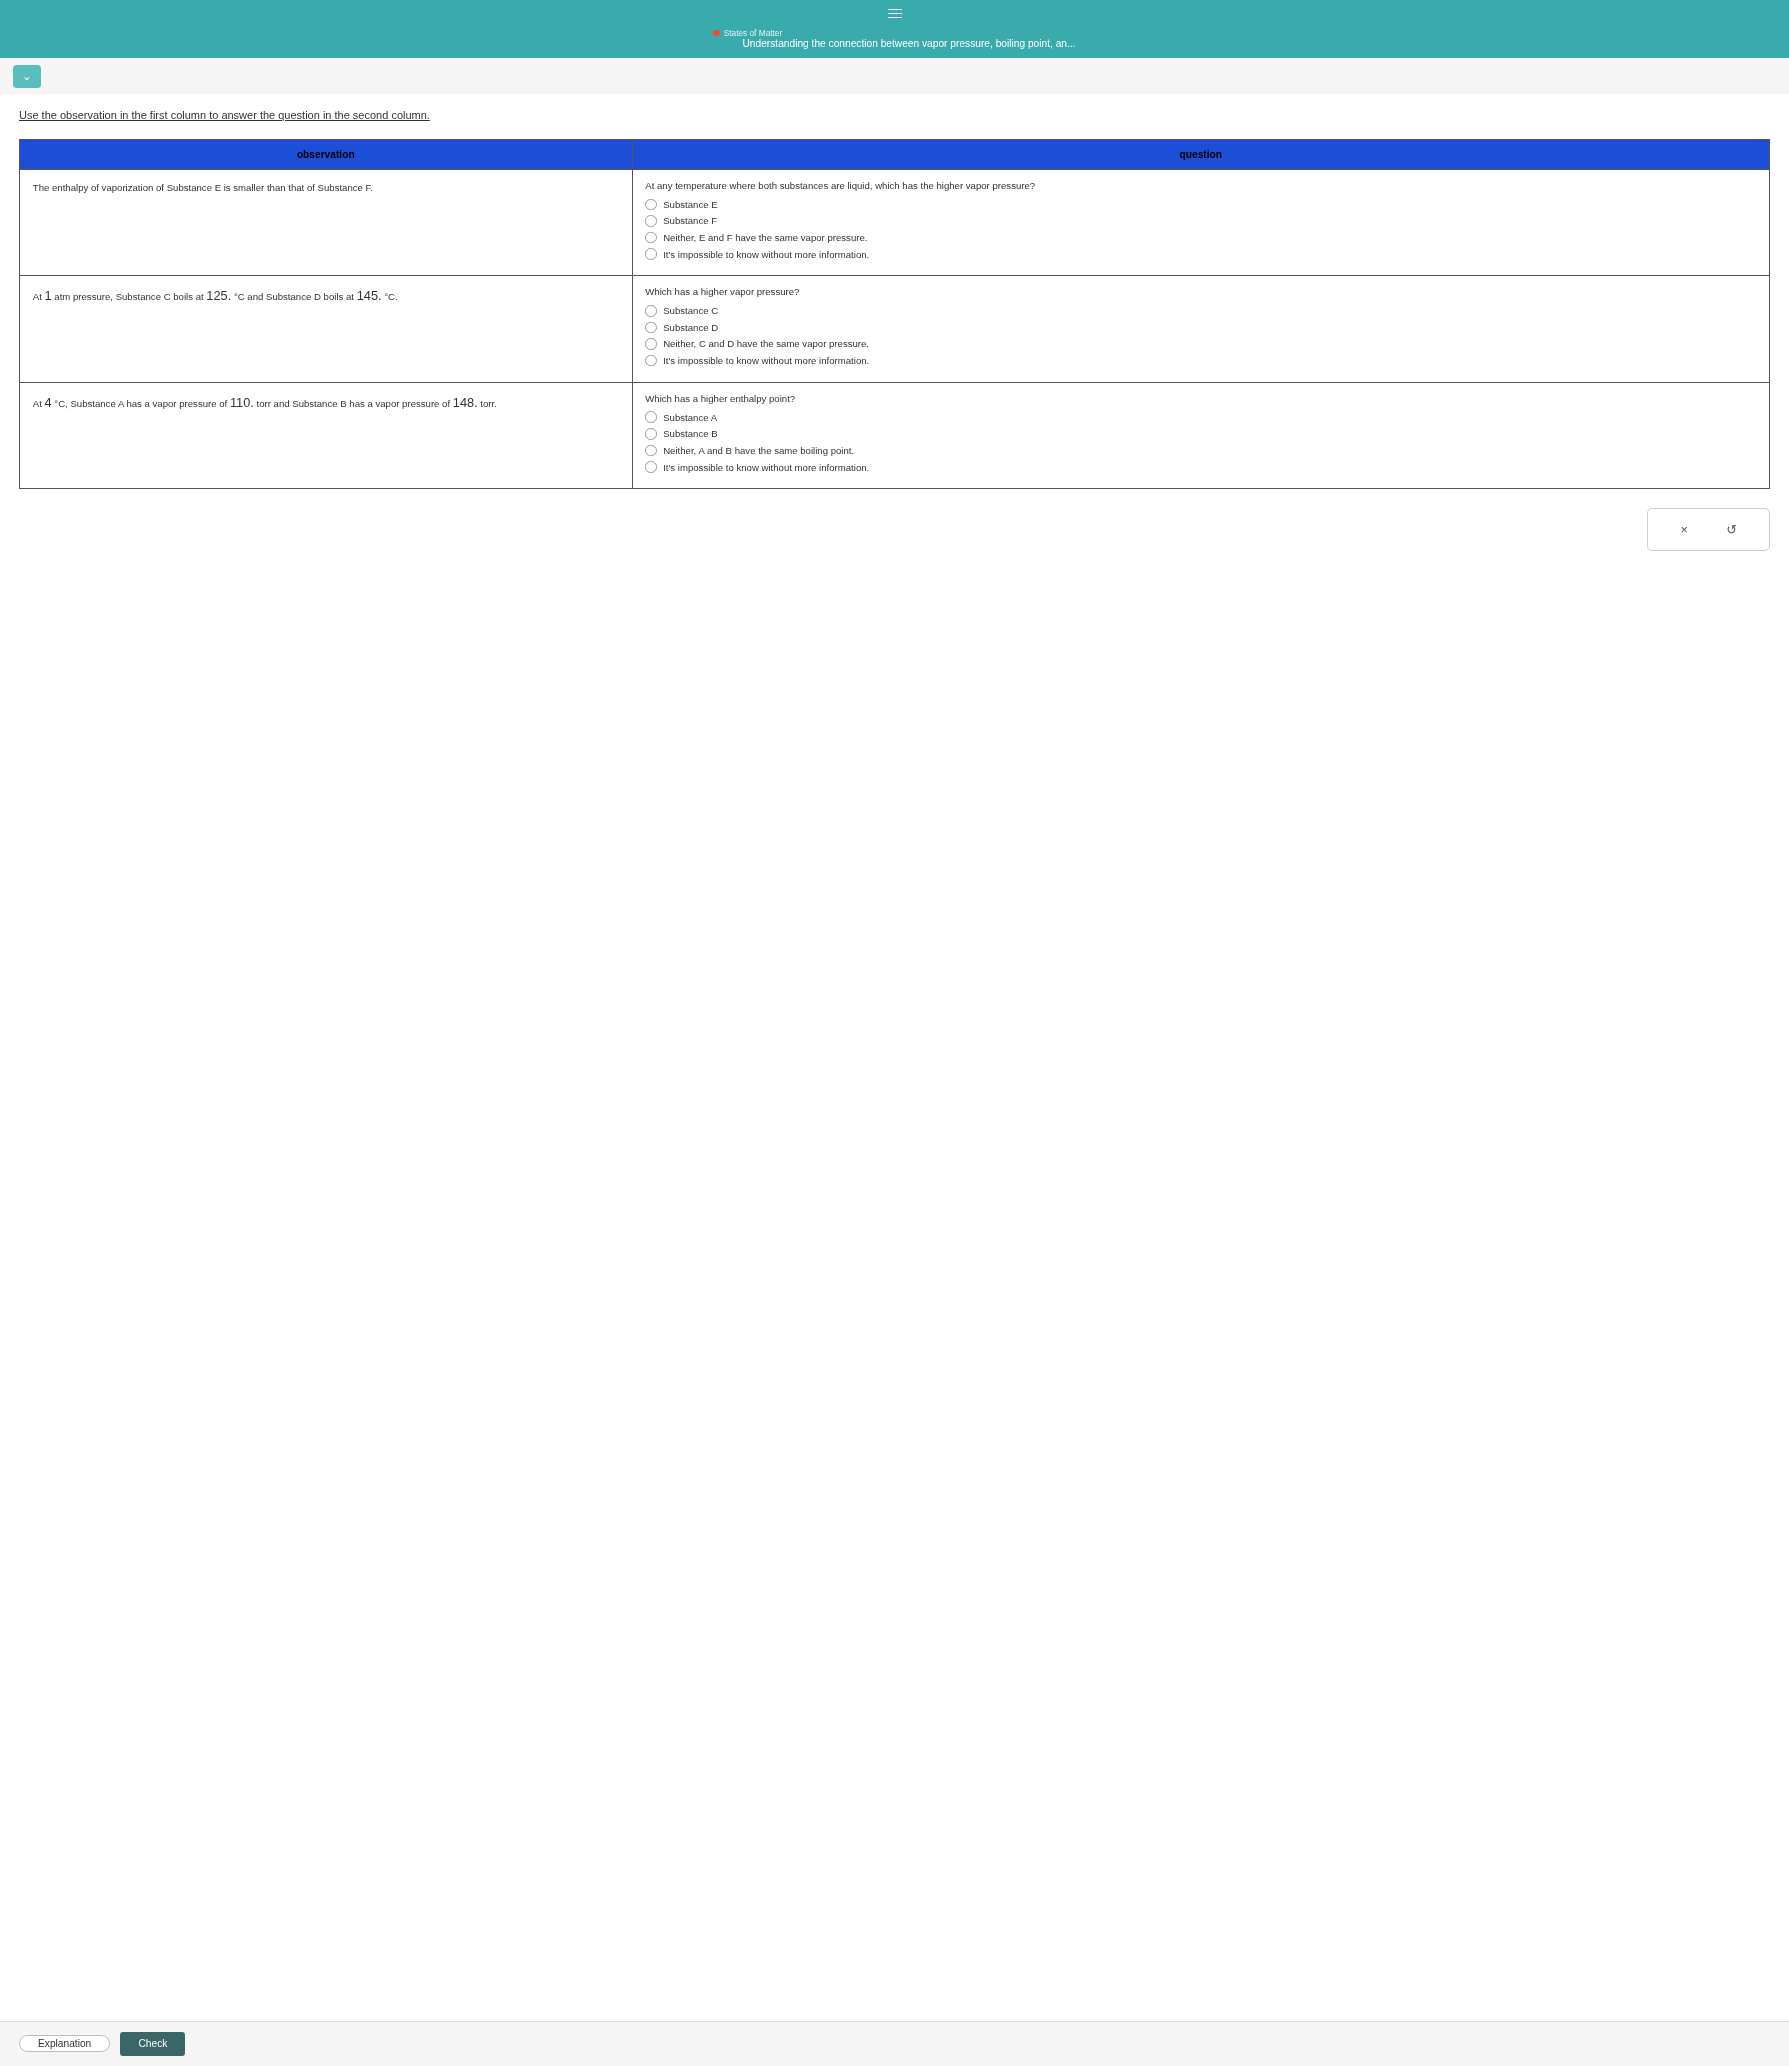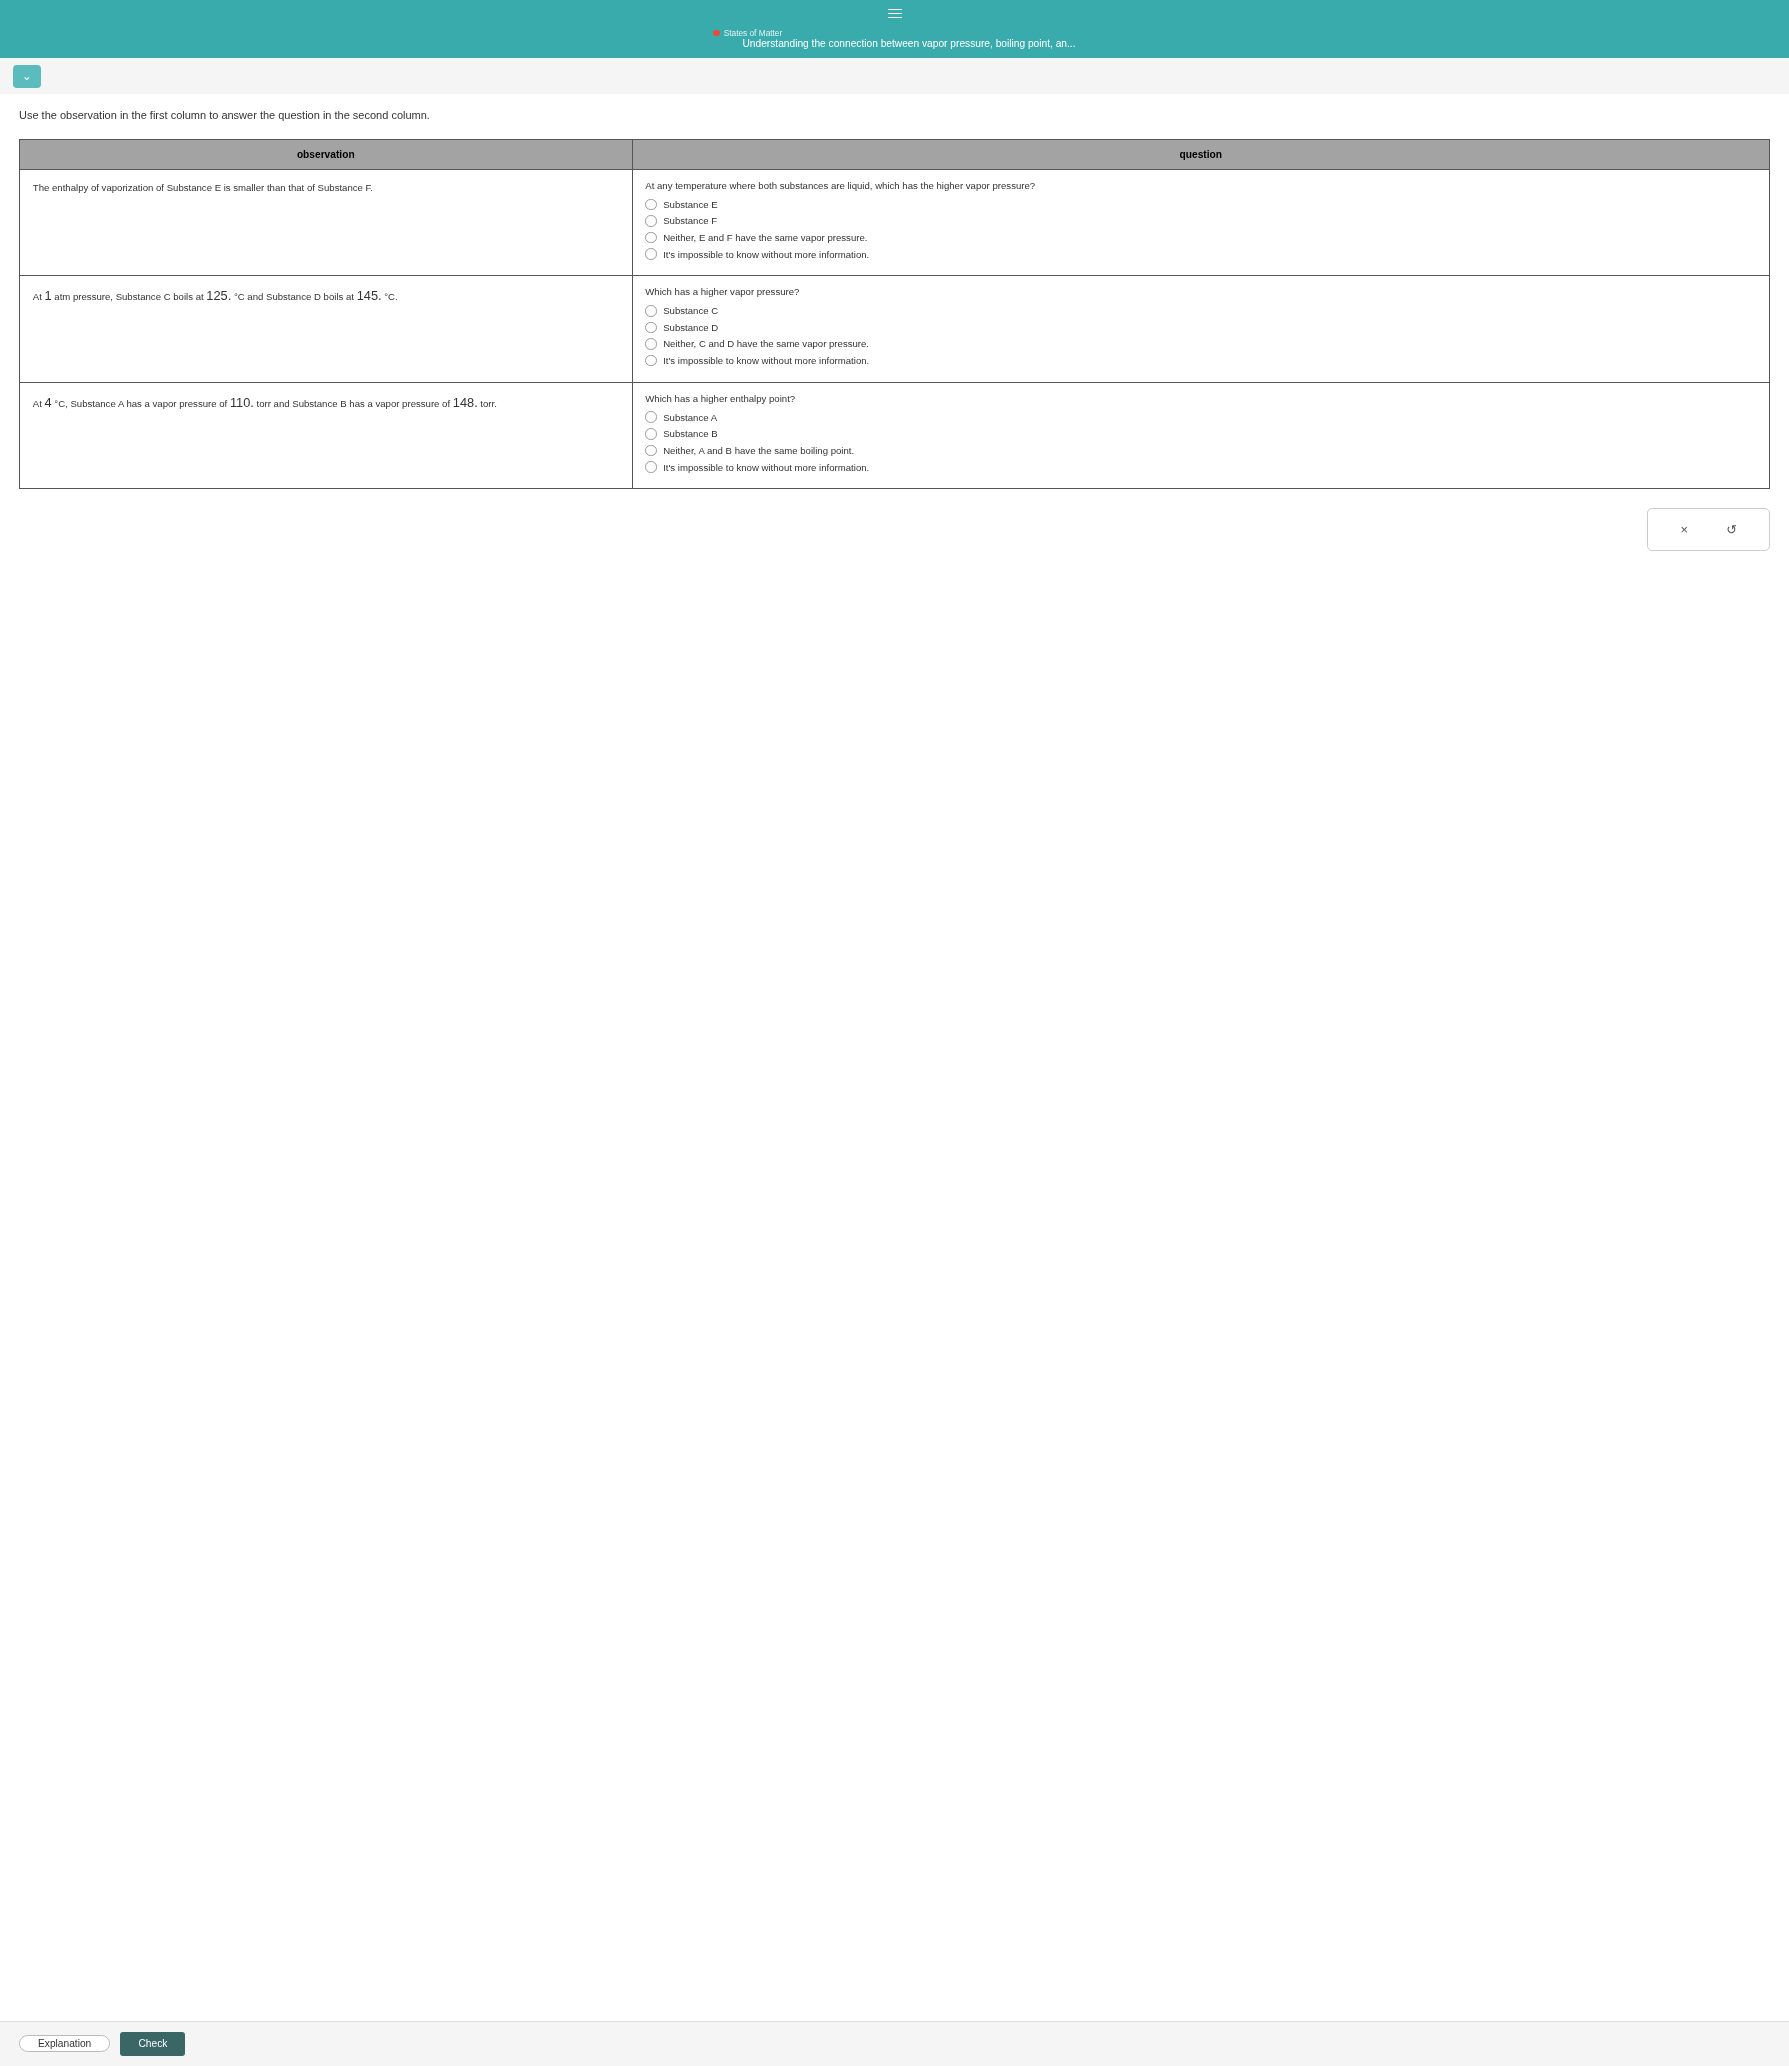--- a/index.html
+++ b/index.html
@@ -79,36 +79,37 @@
       background: white;
       flex: 1;
       padding: 12.8px 19px 51px 19px;
     }
 
     .instruction-text {
       font-size: 11px;
       color: #333;
       margin-bottom: 15.4px;
       line-height: 1.5;
+      text-decoration: underline;
     }
 
     
     .question-table {
       width: 100%;
       border-collapse: collapse;
       border: 1px solid #555;
       margin-bottom: 19px;
     }
     .question-table th {
       border: 1px solid #555;
       padding: 9px 12.8px;
       font-weight: bold;
       font-size: 10.2px;
       text-align: center;
-      background: #a3a3a3;
+      background: #1d4ed8;
     }
     .question-table td {
       border: 1px solid #555;
       padding: 10.2px 12.8px;
       vertical-align: top;
     }
     .obs-cell {
       width: 35%;
       font-size: 9.6px;
       color: #333;

